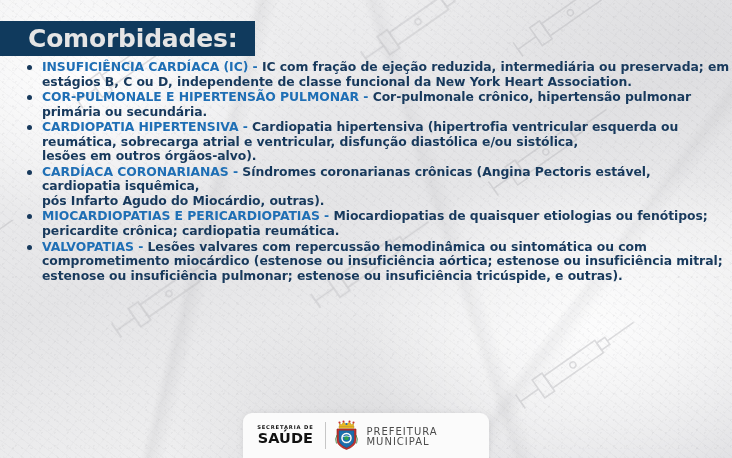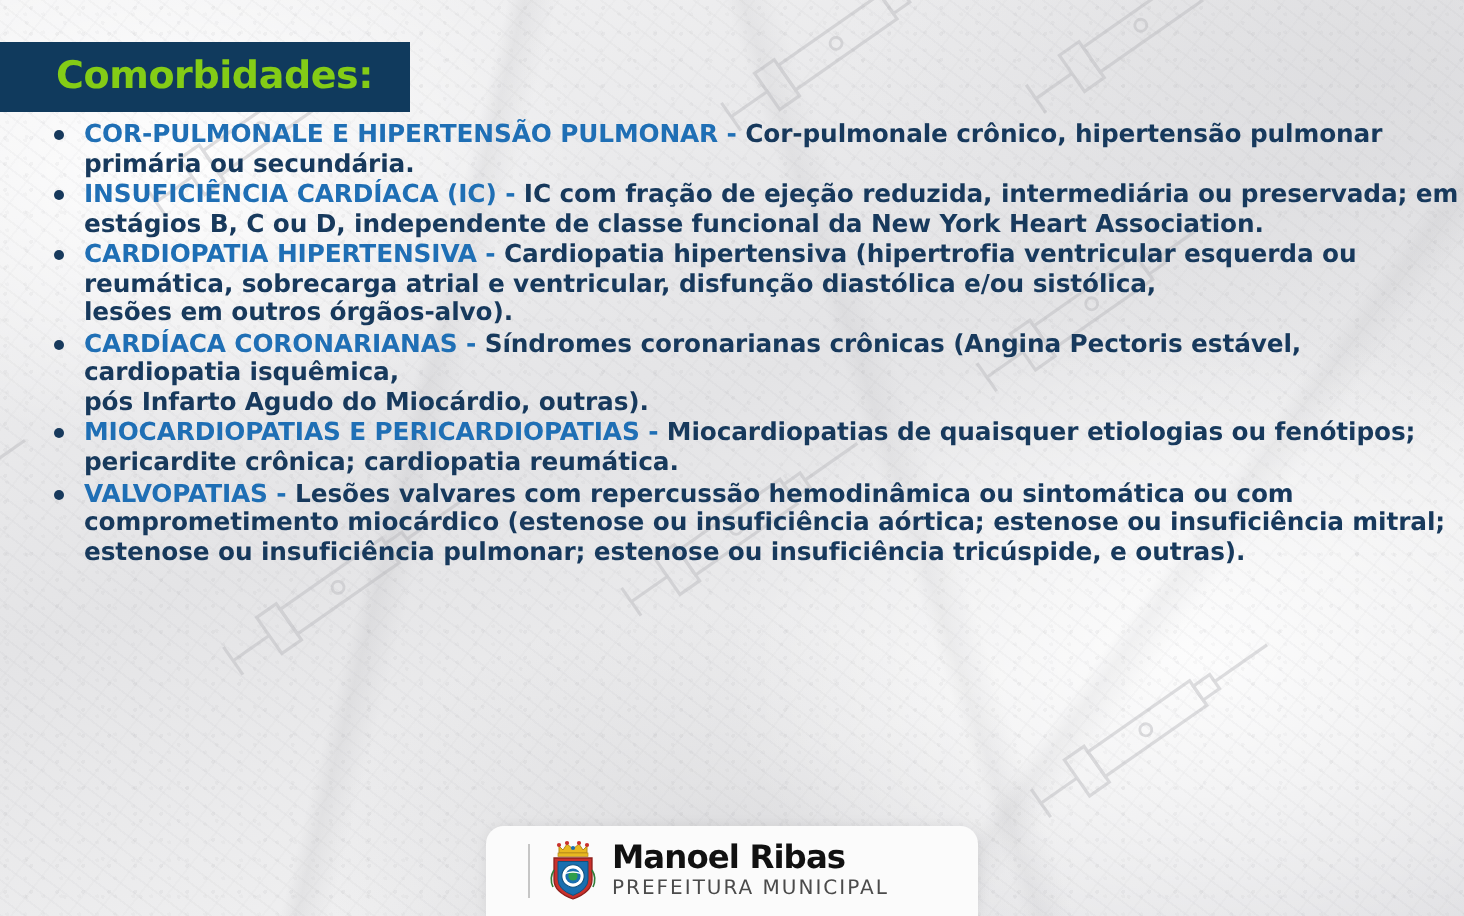--- a/index.html
+++ b/index.html
@@ -62,22 +62,22 @@
   
   #title-bar {
     position:absolute; left:0; top:21px;
     height:35px;
     padding:0 18px 0 28px;
     background:#103a5d;
     display:flex; align-items:center;
     z-index:5;
   }
   #title-text {
-    color:#84cc16;
-    font-size:19px;
+    color:#e5e5e5;
+    font-size:25px;
     font-weight:bold;
     letter-spacing:-.2px;
     line-height:1;
     white-space:nowrap;
   }
 
   
   #list {
     position:absolute; left:0; top:60px;
     width:732px;
@@ -190,28 +190,28 @@
 
   <div id="title-bar">
     <span id="title-text">Comorbidades:</span>
   </div>
 
   <div id="list">
 
     <div class="item">
       <span class="bullet"></span>
       <p class="para">
+        <span class="term">INSUFICIÊNCIA CARDÍACA (IC)</span><span class="term"> - </span><span>IC com fração de ejeção reduzida, intermediária ou preservada; em estágios B, C ou D, independente de classe funcional da New York Heart Association.</span>
+      </p>
+    </div>
+
+    <div class="item">
+      <span class="bullet"></span>
+      <p class="para">
         <span class="term">COR-PULMONALE E HIPERTENSÃO PULMONAR</span><span class="term"> - </span><span>Cor-pulmonale crônico, hipertensão pulmonar primária ou secundária.</span>
-      </p>
-    </div>
-
-    <div class="item">
-      <span class="bullet"></span>
-      <p class="para">
-        <span class="term">INSUFICIÊNCIA CARDÍACA (IC)</span><span class="term"> - </span><span>IC com fração de ejeção reduzida, intermediária ou preservada; em estágios B, C ou D, independente de classe funcional da New York Heart Association.</span>
       </p>
     </div>
 
     <div class="item">
       <span class="bullet"></span>
       <p class="para">
         <span class="term">CARDIOPATIA HIPERTENSIVA</span><span class="term"> - </span><span style="white-space:pre-line">Cardiopatia hipertensiva (hipertrofia ventricular esquerda ou reumática, sobrecarga atrial e ventricular, disfunção diastólica e/ou sistólica,
 lesões em outros órgãos-alvo).</span>
       </p>
     </div>
@@ -235,20 +235,24 @@
       <span class="bullet"></span>
       <p class="para">
         <span class="term">VALVOPATIAS</span><span class="term"> - </span><span>Lesões valvares com repercussão hemodinâmica ou sintomática ou com comprometimento miocárdico (estenose ou insuficiência aórtica; estenose ou insuficiência mitral; estenose ou insuficiência pulmonar; estenose ou insuficiência tricúspide, e outras).</span>
       </p>
     </div>
 
   </div>
 
   <div id="footer-logo">
 
+    <div class="logo-saude">
+      <span class="saude-top">SECRETARIA DE</span>
+      <span class="saude-main">SAÚDE</span>
+    </div>
 
     <div class="logo-div"></div>
 
     <svg class="crest" viewBox="0 0 50 62">
 
       <path d="M11 13 L11 6 L15 10 L19 4 L25 9 L31 4 L35 10 L39 6 L39 13 Z" fill="#e8b820" stroke="#b3871a" stroke-width="1"></path>
       <circle cx="11" cy="5" r="2.1" fill="#c9302c"></circle>
       <circle cx="19" cy="3" r="2.1" fill="#c9302c"></circle>
       <circle cx="25" cy="8" r="2.1" fill="#1a6fb0"></circle>
       <circle cx="31" cy="3" r="2.1" fill="#c9302c"></circle>
@@ -260,19 +264,18 @@
       <circle cx="25" cy="36" r="11.2" fill="#ffffff" stroke="#12527f" stroke-width="1.1"></circle>
       <circle cx="25" cy="36" r="7.6" fill="#1a6fb0"></circle>
       <circle cx="25" cy="36" r="4.6" fill="#2f9e4a"></circle>
       <path d="M17.6 33.4 Q25 30.4 32.4 33.4" fill="none" stroke="#ffffff" stroke-width="1.5"></path>
 
       <path d="M6 30 Q1 38 5 47" fill="none" stroke="#2f7d38" stroke-width="1.6"></path>
       <path d="M44 30 Q49 38 45 47" fill="none" stroke="#2f7d38" stroke-width="1.6"></path>
     </svg>
 
     <div class="logo-mr">
-      <div class="mr-main">Manoel Ribas</div>
       <div class="mr-sub">PREFEITURA MUNICIPAL</div>
     </div>
 
   </div>
 
 </div>
 
 </body></html>

